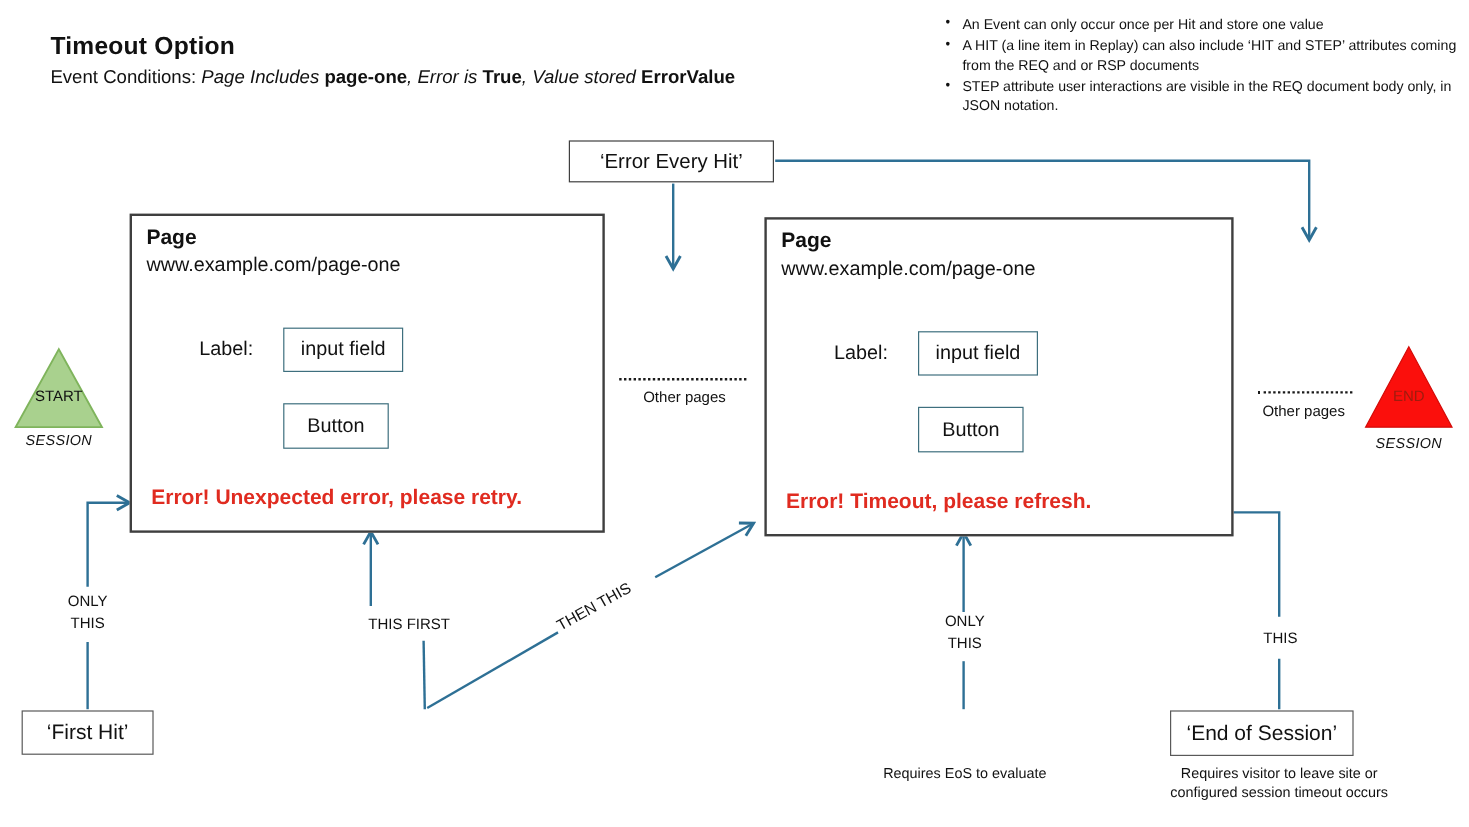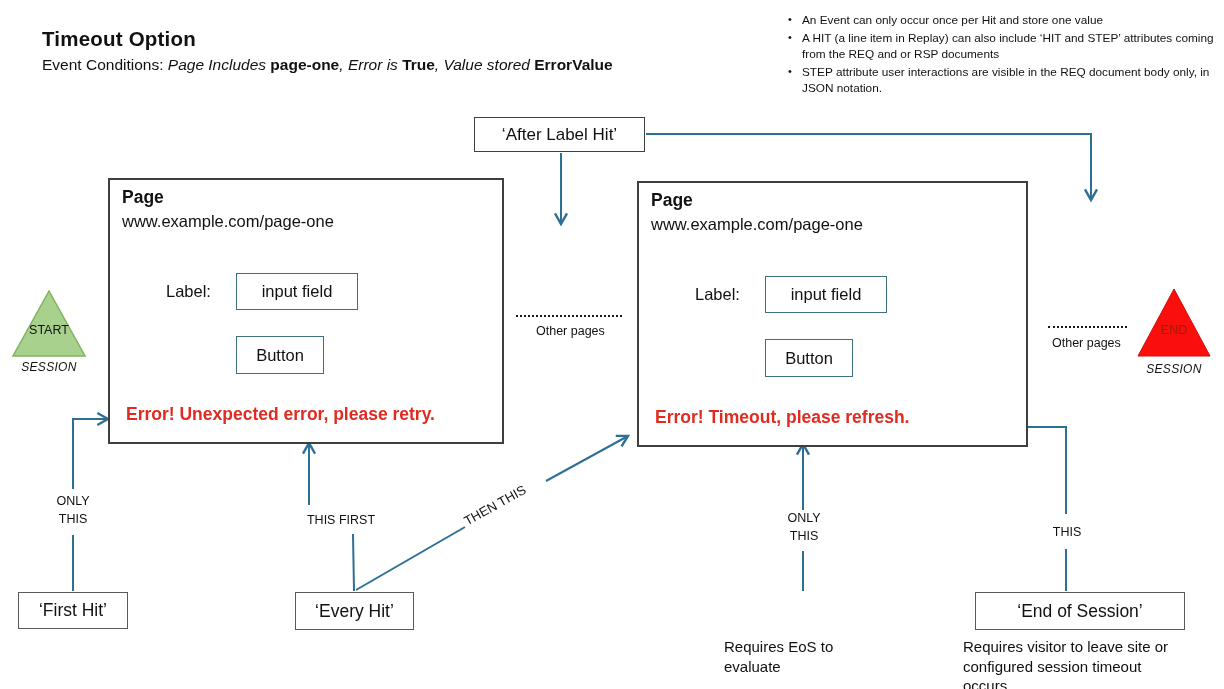--- a/index.html
+++ b/index.html
@@ -32,35 +32,35 @@
 
   .tagbox{background:#fff;border:1.6px solid var(--box-border);display:flex;align-items:center;justify-content:center;}
   .aeh{left:474px;top:117px;width:171px;height:35px;font-size:17px;}
 
   .pagebox{background:#fff;border:2px solid var(--box-border);}
   .page-left{left:108px;top:178px;width:396px;height:266px;}
   .page-right{left:637px;top:181px;width:391px;height:266px;}
   .pagebox .ptitle{position:absolute;left:12px;top:7px;font-size:17.5px;font-weight:700;}
   .pagebox .purl{position:absolute;left:12px;top:32px;font-size:16.5px;}
   .pagebox .plabel{position:absolute;left:56px;top:102px;font-size:16.5px;}
-  .pagebox .pinput{position:absolute;left:126px;top:93px;width:122px;height:37px;border:1.6px solid var(--widget-border);display:flex;align-items:center;justify-content:center;font-size:16.5px;background:#fff;}
+  .pagebox .pinput{position:absolute;left:126px;top:93px;width:100px;height:37px;border:1.6px solid var(--widget-border);display:flex;align-items:center;justify-content:center;font-size:16.5px;background:#fff;}
   .pagebox .pbutton{position:absolute;left:126px;top:156px;width:88px;height:38px;border:1.6px solid var(--widget-border);display:flex;align-items:center;justify-content:center;font-size:16.5px;background:#fff;text-align:center;}
   .pagebox .perror{position:absolute;left:16px;top:224px;font-size:17.5px;font-weight:600;color:var(--error);white-space:nowrap;}
 
   .tri-label{position:absolute;text-align:center;font-size:12.5px;}
   .session{position:absolute;text-align:center;font-size:12px;letter-spacing:.3px;font-style:italic;}
 
   .dotline{position:absolute;border-top:2.5px dotted #1a1a1a;}
   .otherpages{position:absolute;font-size:12.5px;}
 
   .flowlabel{position:absolute;font-size:12.5px;text-align:center;line-height:1.45;}
   .rot{transform:rotate(-29deg);transform-origin:left bottom;font-size:13px;white-space:nowrap;}
 
   .hitbox{background:#fff;border:1.6px solid var(--small-box-border);display:flex;align-items:center;justify-content:center;font-size:17.5px;}
-  .caption{position:absolute;font-size:15px;text-align:left;line-height:1.3;}
+  .caption{position:absolute;font-size:12px;text-align:center;line-height:1.3;}
 
   svg.layer{position:absolute;left:0;top:0;width:1224px;height:689px;pointer-events:none;}
   .connector{fill:none;stroke:var(--arrow);stroke-width:2px;}
 </style>
 </head>
 <body>
 
 <div class="canvas">
 
   <svg class="layer" viewBox="0 0 1224 689">
@@ -98,21 +98,21 @@
   </div>
 
   <div class="abs notes">
     <ul>
       <li>An Event can only occur once per Hit and store one value</li>
       <li>A HIT (a line item in Replay) can also include ‘HIT and STEP’ attributes coming from the REQ and or RSP documents</li>
       <li>STEP attribute user interactions  are visible in the REQ document body only, in JSON notation.</li>
     </ul>
   </div>
 
-  <div class="abs tagbox aeh">‘After Label Hit’</div>
+  <div class="abs tagbox aeh">‘Error Every Hit’</div>
 
   <div class="abs pagebox page-left">
     <div class="ptitle">Page</div>
     <div class="purl">www.example.com/page-one</div>
     <div class="plabel">Label:</div>
     <div class="pinput">input field</div>
     <div class="pbutton">Button</div>
     <div class="perror">Error! Unexpected error, please retry.</div>
   </div>
 
@@ -137,20 +137,19 @@
 
   <div class="flowlabel preline" style="left:40px;top:492px;width:66px;">ONLY
 THIS</div>
   <div class="flowlabel" style="left:303px;top:511px;width:76px;">THIS FIRST</div>
   <div class="flowlabel rot" style="left:470px;top:512px;">THEN THIS</div>
   <div class="flowlabel preline" style="left:771px;top:509px;width:66px;">ONLY
 THIS</div>
   <div class="flowlabel" style="left:1049px;top:523px;width:36px;">THIS</div>
 
   <div class="abs hitbox" style="left:18px;top:592px;width:110px;height:37px;">‘First Hit’</div>
-  <div class="abs hitbox" style="left:295px;top:592px;width:119px;height:38px;">‘Every Hit’</div>
-  <div class="abs hitbox" style="left:975px;top:592px;width:210px;height:38px;">‘End of Session’</div>
+  <div class="abs hitbox" style="left:975px;top:592px;width:153px;height:38px;">‘End of Session’</div>
 
   <div class="caption" style="left:724px;top:637px;width:160px;">Requires EoS to evaluate</div>
   <div class="caption preline" style="left:963px;top:637px;width:206px;">Requires visitor to leave site or
 configured session timeout occurs</div>
 
 </div>
 
 </body></html>

